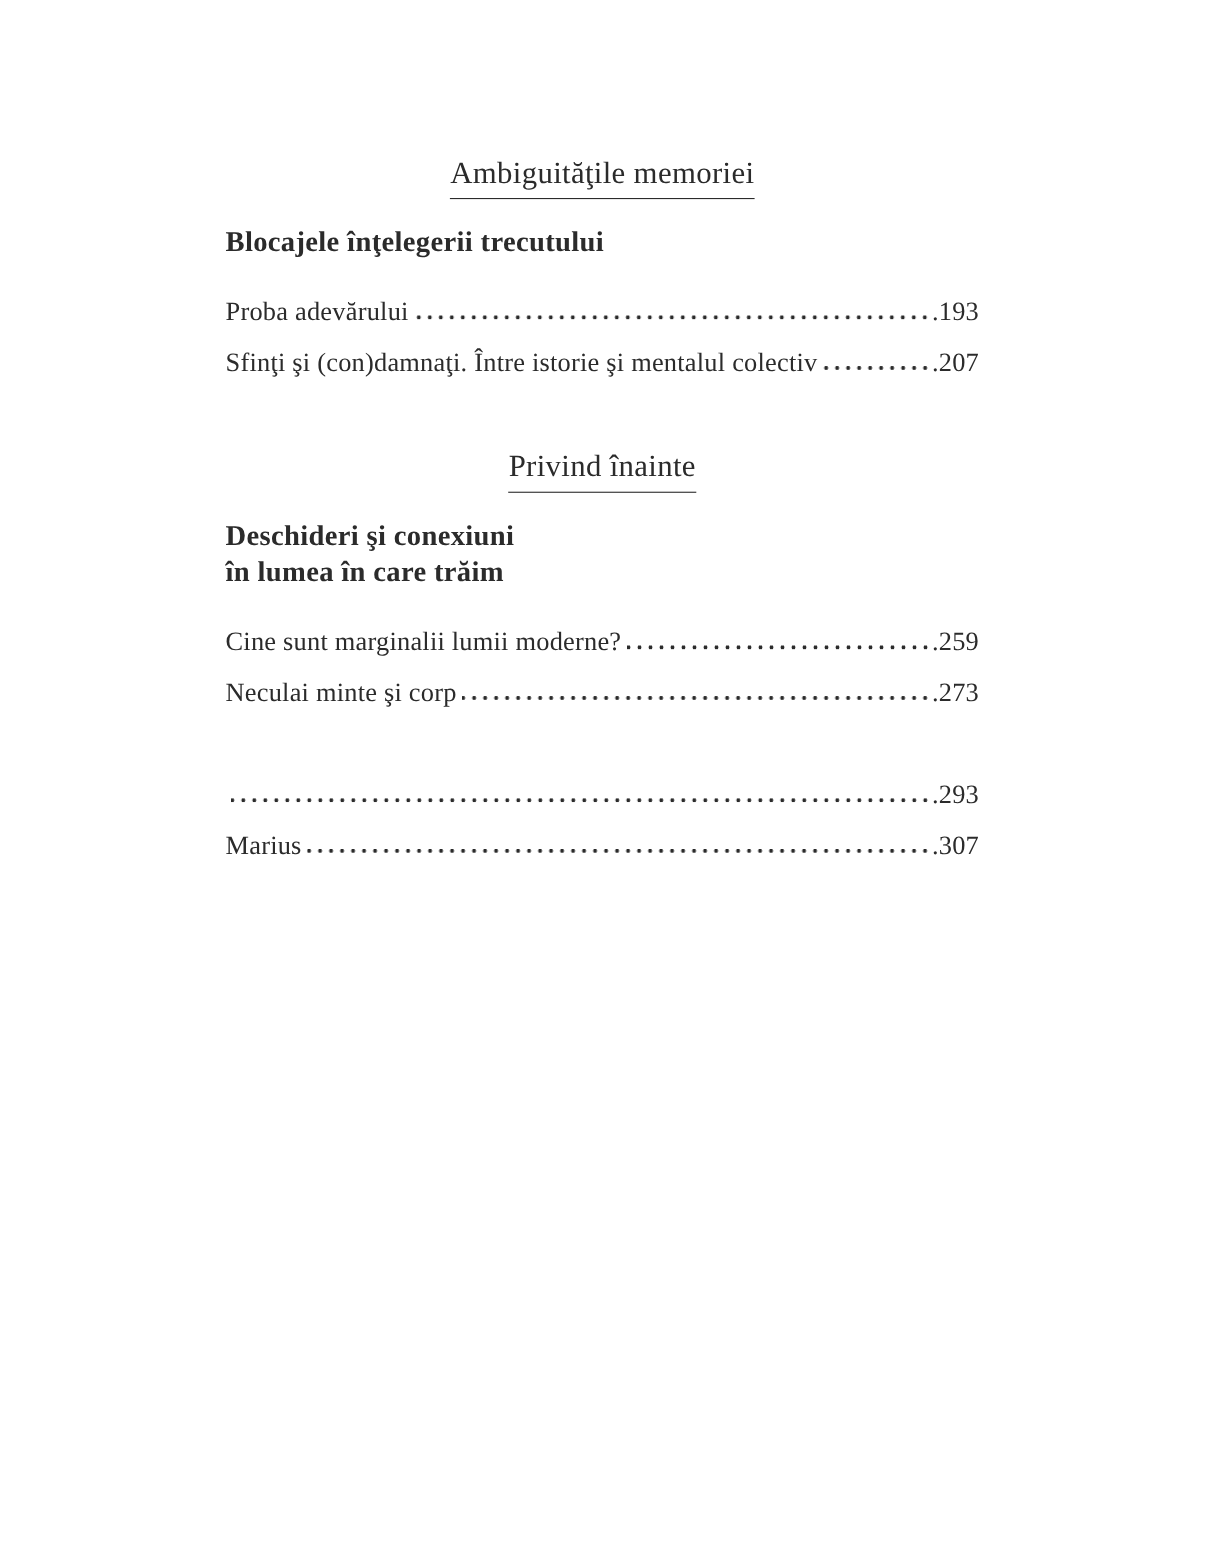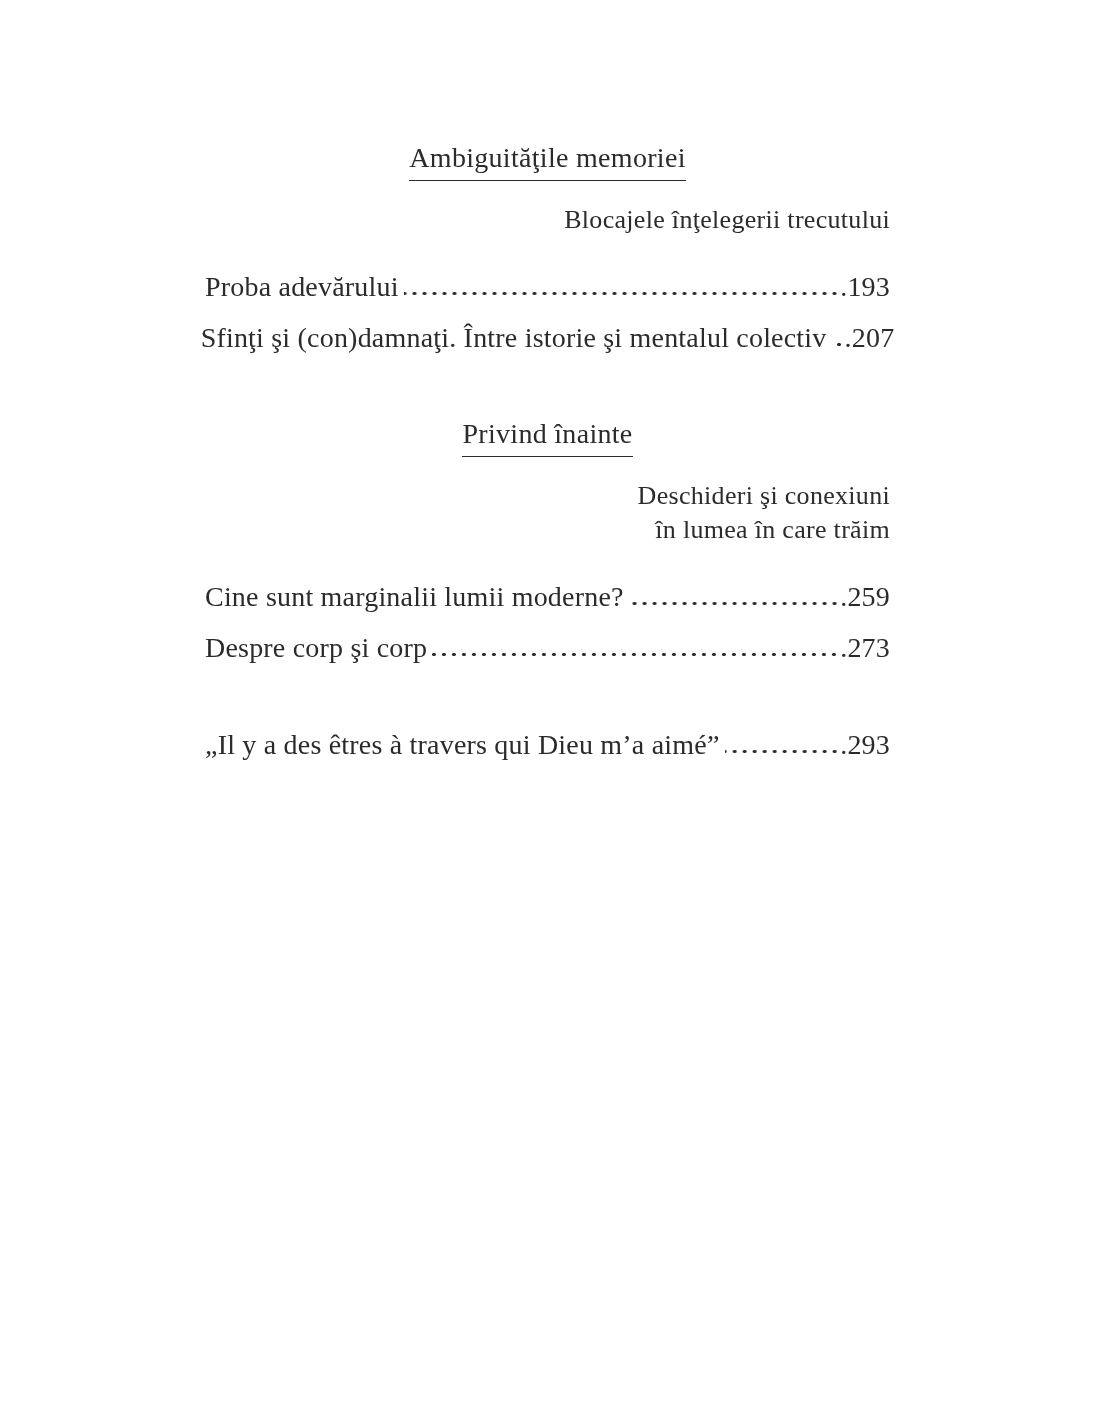--- a/index.html
+++ b/index.html
@@ -26,34 +26,34 @@
     font-weight: normal;
     margin: 0 0 22px 0;
     letter-spacing: 0.3px;
   }
   .section-title .underlined {
     display: inline-block;
     border-bottom: 1.5px solid #2b2b2b;
     padding-bottom: 6px;
   }
   .section-subtitle {
-    text-align: right;
+    text-align: left;
     font-size: 26px;
-    font-weight: normal;
+    font-weight: bold;
     margin: 0 0 34px 0;
     line-height: 1.28;
     letter-spacing: 0.3px;
   }
   .entries {
     margin-top: 6px;
   }
   .toc-entry {
     display: flex;
     align-items: baseline;
-    font-size: 28px;
+    font-size: 24px;
     line-height: 1.2;
     margin-bottom: 17px;
     letter-spacing: 0.2px;
   }
   .toc-entry:last-child {
     margin-bottom: 0;
     justify-content: center;
   }
   .entry-label {
     white-space: nowrap;
@@ -106,30 +106,34 @@
       <span>Deschideri şi conexiuni</span><br>
       <span>în lumea în care trăim</span>
     </h3>
     <div class="entries">
       <div class="toc-entry">
         <span class="entry-label">Cine sunt marginalii lumii moderne?</span>
         <span class="dots"></span>
         <span class="entry-page">.259</span>
       </div>
       <div class="toc-entry">
-        <span class="entry-label">Despre corp şi corp</span>
+        <span class="entry-label">Neculai minte şi corp</span>
         <span class="dots"></span>
         <span class="entry-page">.273</span>
       </div>
     </div>
   </section>
 
   <section class="toc-section">
     <div class="entries">
       <div class="toc-entry">
-        <span class="entry-label">„Il y a des êtres à travers qui Dieu m’a aimé”</span>
         <span class="dots"></span>
         <span class="entry-page">.293</span>
+      </div>
+      <div class="toc-entry">
+        <span class="entry-label">Marius</span>
+        <span class="dots"></span>
+        <span class="entry-page">.307</span>
       </div>
     </div>
   </section>
 
 </div>
 
 </body></html>

